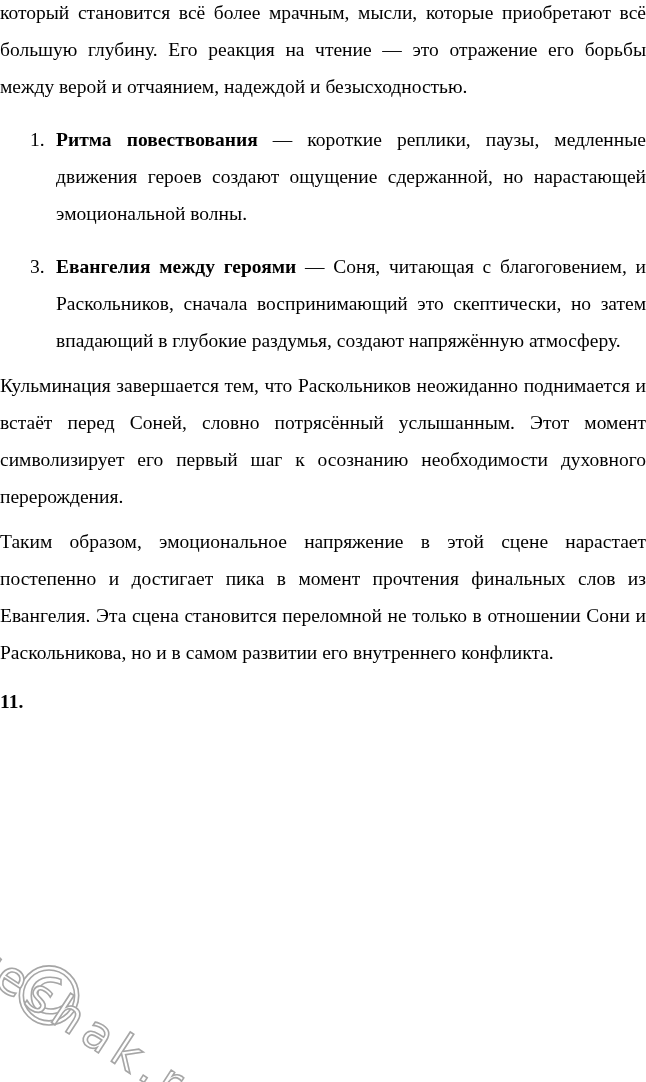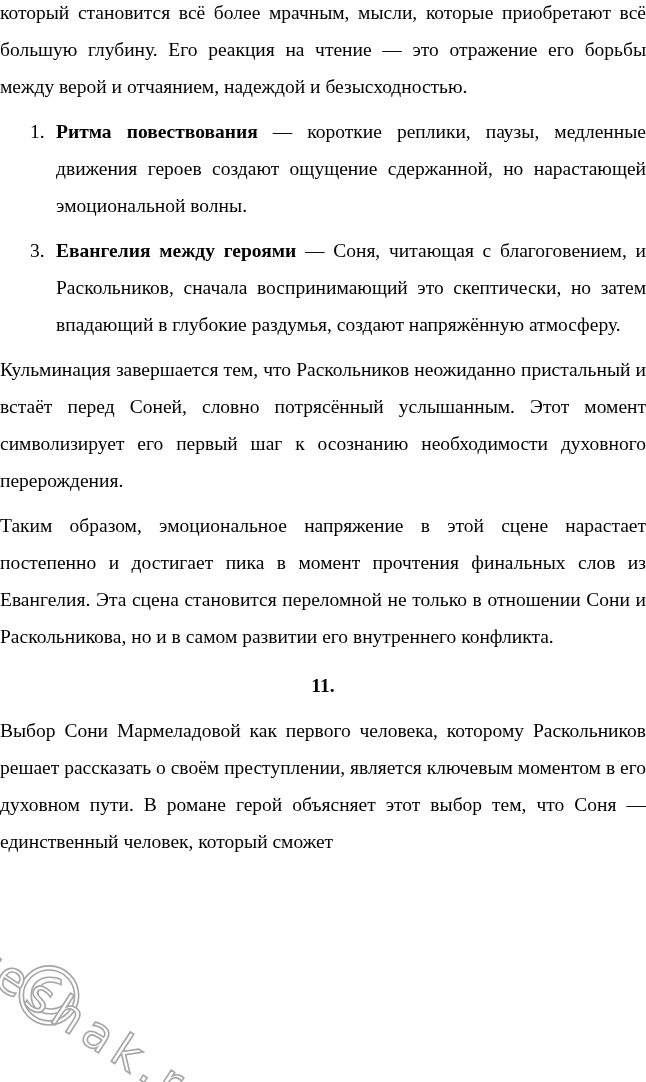--- a/index.html
+++ b/index.html
@@ -27,36 +27,36 @@
     margin: 0 0 8px 0;
     text-align: justify;
   }
   .para.last {
     margin-bottom: 0;
   }
   .numbered-list {
     margin: 0 0 8px 0;
   }
   .list-item {
-    margin: 0 0 8px 56px;
+    margin: 16px 0 8px 56px;
     text-indent: -26px;
     text-align: justify;
   }
   .num {
     display: inline-block;
     width: 26px;
     text-indent: 0;
   }
   .lead {
     font-weight: bold;
   }
   .section-heading {
     font-weight: bold;
     margin: 12px 0 8px 0;
-    text-align: center;
+    text-align: left;
   }
   
   .watermark {
     position: absolute;
     left: 0;
     top: 0;
     width: 646px;
     height: 1082px;
     z-index: 1;
     pointer-events: none;
@@ -101,21 +101,20 @@
 
   <div class="numbered-list">
 
     <div class="list-item"><span class="num">1.</span><span class="lead">Ритма повествования</span> <span>— короткие реплики, паузы, медленные движения героев создают ощущение сдержанной, но нарастающей эмоциональной волны.</span></div>
 
 
     <div class="list-item"><span class="num">3.</span><span class="lead">Евангелия между героями</span> <span>— Соня, читающая с благоговением, и Раскольников, сначала воспринимающий это скептически, но затем впадающий в глубокие раздумья, создают напряжённую атмосферу.</span></div>
 
   </div>
 
-  <p class="para">Кульминация завершается тем, что Раскольников неожиданно пристальный и встаёт перед Соней, словно потрясённый услышанным. Этот момент символизирует его первый шаг к осознанию необходимости духовного перерождения.</p>
+  <p class="para">Кульминация завершается тем, что Раскольников неожиданно поднимается и встаёт перед Соней, словно потрясённый услышанным. Этот момент символизирует его первый шаг к осознанию необходимости духовного перерождения.</p>
 
   <p class="para">Таким образом, эмоциональное напряжение в этой сцене нарастает постепенно и достигает пика в момент прочтения финальных слов из Евангелия. Эта сцена становится переломной не только в отношении Сони и Раскольникова, но и в самом развитии его внутреннего конфликта.</p>
 
   <p class="section-heading">11.</p>
 
-  <p class="para last">Выбор Сони Мармеладовой как первого человека, которому Раскольников решает рассказать о своём преступлении, является ключевым моментом в его духовном пути. В романе герой объясняет этот выбор тем, что Соня — единственный человек, который сможет</p>
 
 </div>
 
 </body></html>

